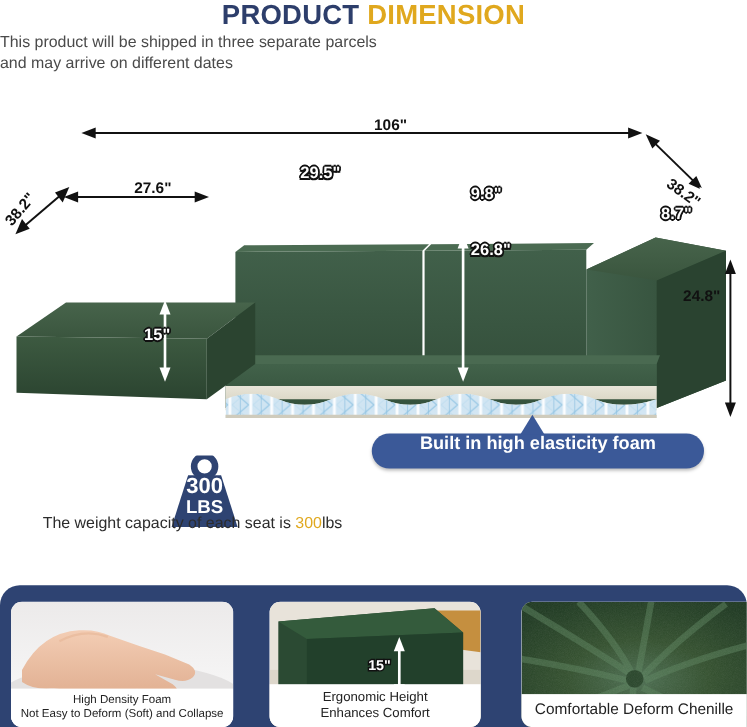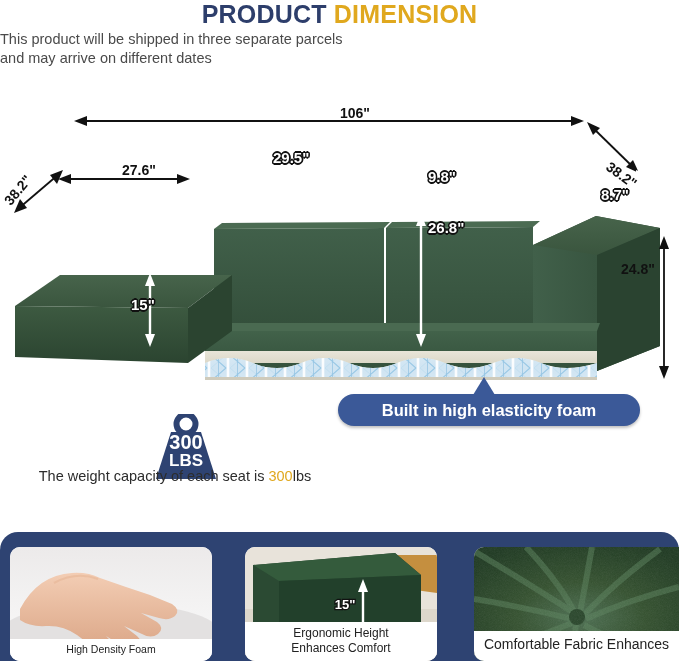--- a/index.html
+++ b/index.html
@@ -44,21 +44,21 @@
     color: #ffffff; font-size: 15px;
     text-shadow: -1.6px 0 #111, 1.6px 0 #111, 0 -1.6px #111, 0 1.6px #111,
                  -1.2px -1.2px #111, 1.2px -1.2px #111, -1.2px 1.2px #111, 1.2px 1.2px #111;
   }
 
   
   .callout {
     position: absolute; left: 338px; top: 394px; width: 302px; height: 32px;
     background: #3b5998; border-radius: 16px;
     color: #fff; font-size: 16.5px; font-weight: bold;
-    display: flex; align-items: center; justify-content: center;
+    display: flex; align-items: flex-start; justify-content: center;
     box-shadow: 0 2px 3px rgba(0,0,0,.25);
   }
   .callout::before {
     content: ""; position: absolute; top: -17px; left: 135px;
     border-left: 11px solid transparent; border-right: 11px solid transparent;
     border-bottom: 18px solid #3b5998;
   }
 
   
   .weight-icon { position: absolute; left: 150px; top: 414px; width: 72px; height: 68px; }
@@ -279,20 +279,21 @@
             <stop offset="100%" stop-color="#d9a383"></stop>
         </linearGradient>
       </defs>
       <rect width="202" height="114" fill="url(#foamBg)"></rect>
       <ellipse cx="100" cy="86" rx="110" ry="30" fill="#e3e1e1"></ellipse>
       <path d="M10,62 q18,-34 52,-36 q16,-1 28,5 l26,9 l24,8 l22,9 q9,6 3,12 q-6,5 -16,2 l-18,-5 l16,9 q8,6 1,12 q-7,5 -16,0 l-18,-8 l13,10 q7,6 0,11 q-7,4 -15,-1 l-16,-10 l9,9 q6,6 -1,10 q-7,3 -13,-2 l-24,-18 q-14,-10 -31,-9 q-16,1 -26,-6 Z" fill="url(#skin)"></path>
       <path d="M44,36 q22,-12 44,-4" fill="none" stroke="#e6b696" stroke-width="2" opacity=".6"></path>
     </svg>
     <div class="cap">
       <div>High Density Foam</div>
+      <div>Not Easy to Deform (Soft) and Collapse</div>
     </div>
   </div>
 
   <div class="card" id="card-2">
     <svg class="photo" viewBox="0 0 192 114" preserveAspectRatio="none">
       <rect width="192" height="114" fill="#e8e3da"></rect>
       <rect x="0" y="62" width="192" height="52" fill="#ddd7cb"></rect>
       <path d="M148,8 L192,8 L192,46 L148,40 Z" fill="#c58f3f"></path>
       <path d="M8,18 L150,6 L176,28 L176,76 L8,82 Z" fill="#2b4a33"></path>
       <path d="M8,18 L150,6 L176,28 L34,34 Z" fill="#345b3c"></path>
@@ -336,17 +337,17 @@
         <path d="M205,40 Q152,54 112,72"></path>
         <path d="M0,52 Q50,60 98,72"></path>
         <path d="M8,110 Q58,92 98,76"></path>
         <path d="M96,114 Q100,94 102,78"></path>
         <path d="M190,112 Q140,94 110,78"></path>
       </g>
       <circle cx="103" cy="70" r="8" fill="#2a472c"></circle>
       <rect width="205" height="114" filter="url(#noise3)" fill="#9fc3a2" opacity=".5"></rect>
     </svg>
     <div class="cap">
-      <div>Comfortable Fabric Enhances</div>
+      <div>Comfortable Deform Chenille</div>
     </div>
   </div>
 
 </div>
 
 </body></html>

